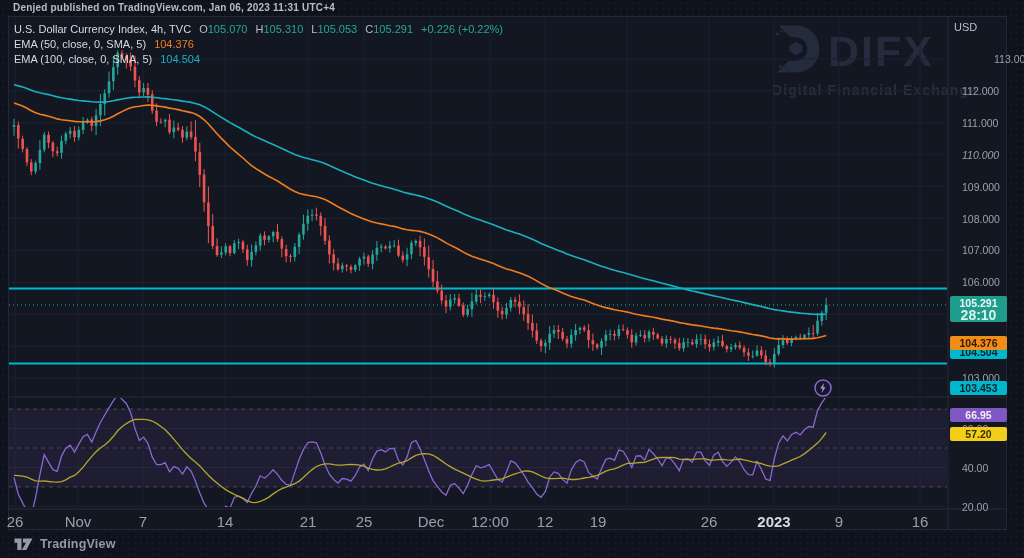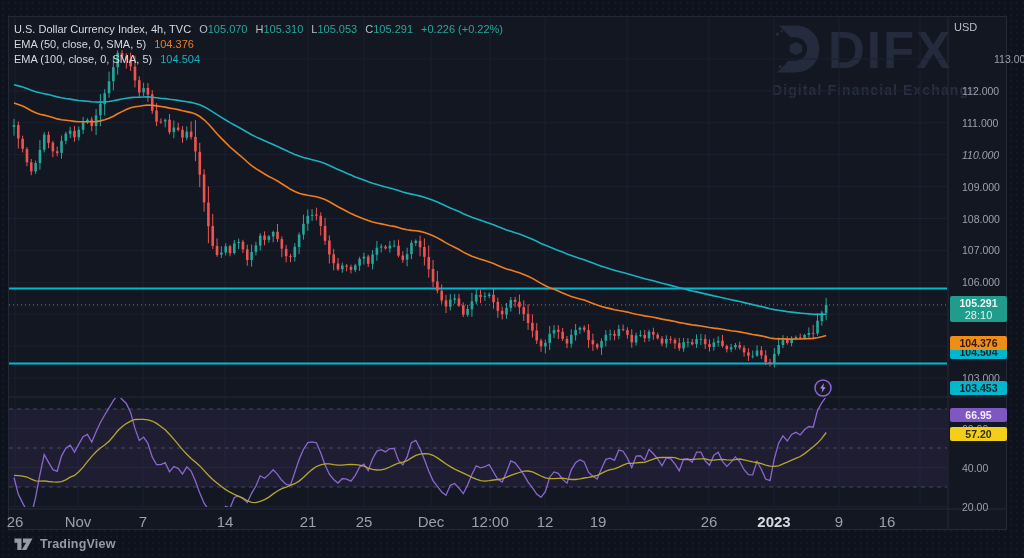--- a/index.html
+++ b/index.html
@@ -8,21 +8,21 @@
     background:#0e121c;
     background-image:radial-gradient(rgba(140,152,175,0.055) 1px, transparent 1px);
     background-size:6px 6px;}
   .abs{position:absolute;}
   #caption{left:13px;top:2px;font-size:10px;font-weight:700;color:#b7bcc7;letter-spacing:.2px;}
   #widget{left:8px;top:16px;width:999px;height:514px;background:#131722;border:1px solid #232836;box-sizing:border-box;}
   #chart-svg{left:0;top:0;}
   
   #watermark{left:768px;top:22px;width:185px;color:#242b3c;text-align:left;}
   #wm-row{display:flex;align-items:center;gap:6px;}
-  #wm-brand{font-size:51px;font-weight:800;letter-spacing:2px;color:#242b3c;line-height:52px;}
+  #wm-brand{font-size:43px;font-weight:800;letter-spacing:2px;color:#242b3c;line-height:52px;}
   #wm-tag{font-size:14px;font-weight:600;letter-spacing:1.1px;color:#272e40;margin-top:2px;margin-left:4px;white-space:nowrap;}
   
   .legend{left:14px;font-size:11px;color:#d6d9e0;white-space:nowrap;}
   .legend .row{height:14px;line-height:14px;margin-bottom:1px;}
   .lg-gray{color:#b8bcc5;}
   .lg-teal{color:#26a69a;}
   .lg-orange{color:#ef7d1f;}
   .lg-cyan{color:#1ab0be;}
   .lg-purple{color:#9575cd;}
   .lg-yellow{color:#d9a92c;}
@@ -35,32 +35,33 @@
   #usd-label{left:954px;top:21px;font-size:11px;font-weight:400;color:#b9bec9;}
   
   .badge{position:absolute;left:950px;width:57px;height:14px;border-radius:2px;
     font-size:10.5px;font-weight:700;text-align:center;line-height:14px;}
   .b-cyan{background:#00b7cd;color:#07222b;margin-top:24px;}
   .b-teal{background:#1f9c8c;color:#eafaf7;}
   .b-orange{background:#ef8d17;color:#34180a;}
   .b-purple{background:#7e57c2;color:#f1ecfa;}
   .b-yellow{background:#f3cf1a;color:#383000;}
   #badge-last{height:26px;line-height:12px;padding-top:1px;box-sizing:border-box;}
-  #badge-last .cd{font-size:11px;font-weight:400;opacity:.92;margin-top:23px;}
+  #badge-last .cd{font-size:14px;font-weight:700;opacity:.92;margin-top:23px;}
   
   #flash-btn{left:813px;top:378px;width:20px;height:20px;cursor:pointer;}
   
   #footer-logo{left:14px;top:537px;display:flex;align-items:center;gap:7px;}
   #footer-name{font-size:12.5px;font-weight:700;color:#949aa6;letter-spacing:.2px;}
 </style>
 </head>
 <body>
 
 <div id="screen">
 
+  <div class="abs" id="caption">Denjed published on TradingView.com, Jan 06, 2023 11:31 UTC+4</div>
 
   <div class="abs" id="widget"></div>
 
   <div class="abs" id="watermark">
     <div id="wm-row">
       <span>
         <svg width="54" height="54" viewBox="0 0 60 60">
           <path fill="#242b3c" d="M12,4 H30 C46,4 57,15 57,30 C57,45 46,56 30,56 H10 L23,43 H30 C37.5,43 43.5,37.5 43.5,30 C43.5,22.5 37.5,17 30,17 H25 Z"></path>
           <polygon fill="#242b3c" points="24,26 31,22 38,26 38,33 31,37 24,33"></polygon>
           <rect x="9" y="12" width="3" height="3" fill="#242b3c"></rect>
@@ -577,21 +578,21 @@
       <div class="tl" style="left: 225px;">14</div>
       <div class="tl" style="left: 308px;">21</div>
       <div class="tl" style="left: 364px;">25</div>
       <div class="tl" style="left: 431px;">Dec</div>
       <div class="tl" style="left: 490px;">12:00</div>
       <div class="tl" style="left: 545px;">12</div>
       <div class="tl" style="left: 598px;">19</div>
       <div class="tl" style="left: 709px;">26</div>
       <div class="tl year" style="left: 774px;">2023</div>
       <div class="tl" style="left: 839px;">9</div>
-      <div class="tl" style="left: 887px;">16</div>
+      <div class="tl" style="left: 920px;">16</div>
     </div>
 
   <div class="badge b-cyan" id="badge-upper" style="top: 282px;">105.805</div>
   <div class="badge b-teal" id="badge-last" style="top: 296px;">
     <span>105.291</span><br>
     <span class="cd">28:10</span>
   </div>
   <div class="badge b-cyan" id="badge-ema100" style="top: 321px;">104.504</div>
   <div class="badge b-orange" id="badge-ema50" style="top: 336px;">104.376</div>
   <div class="badge b-cyan" id="badge-lower" style="top: 357px;">103.453</div>

